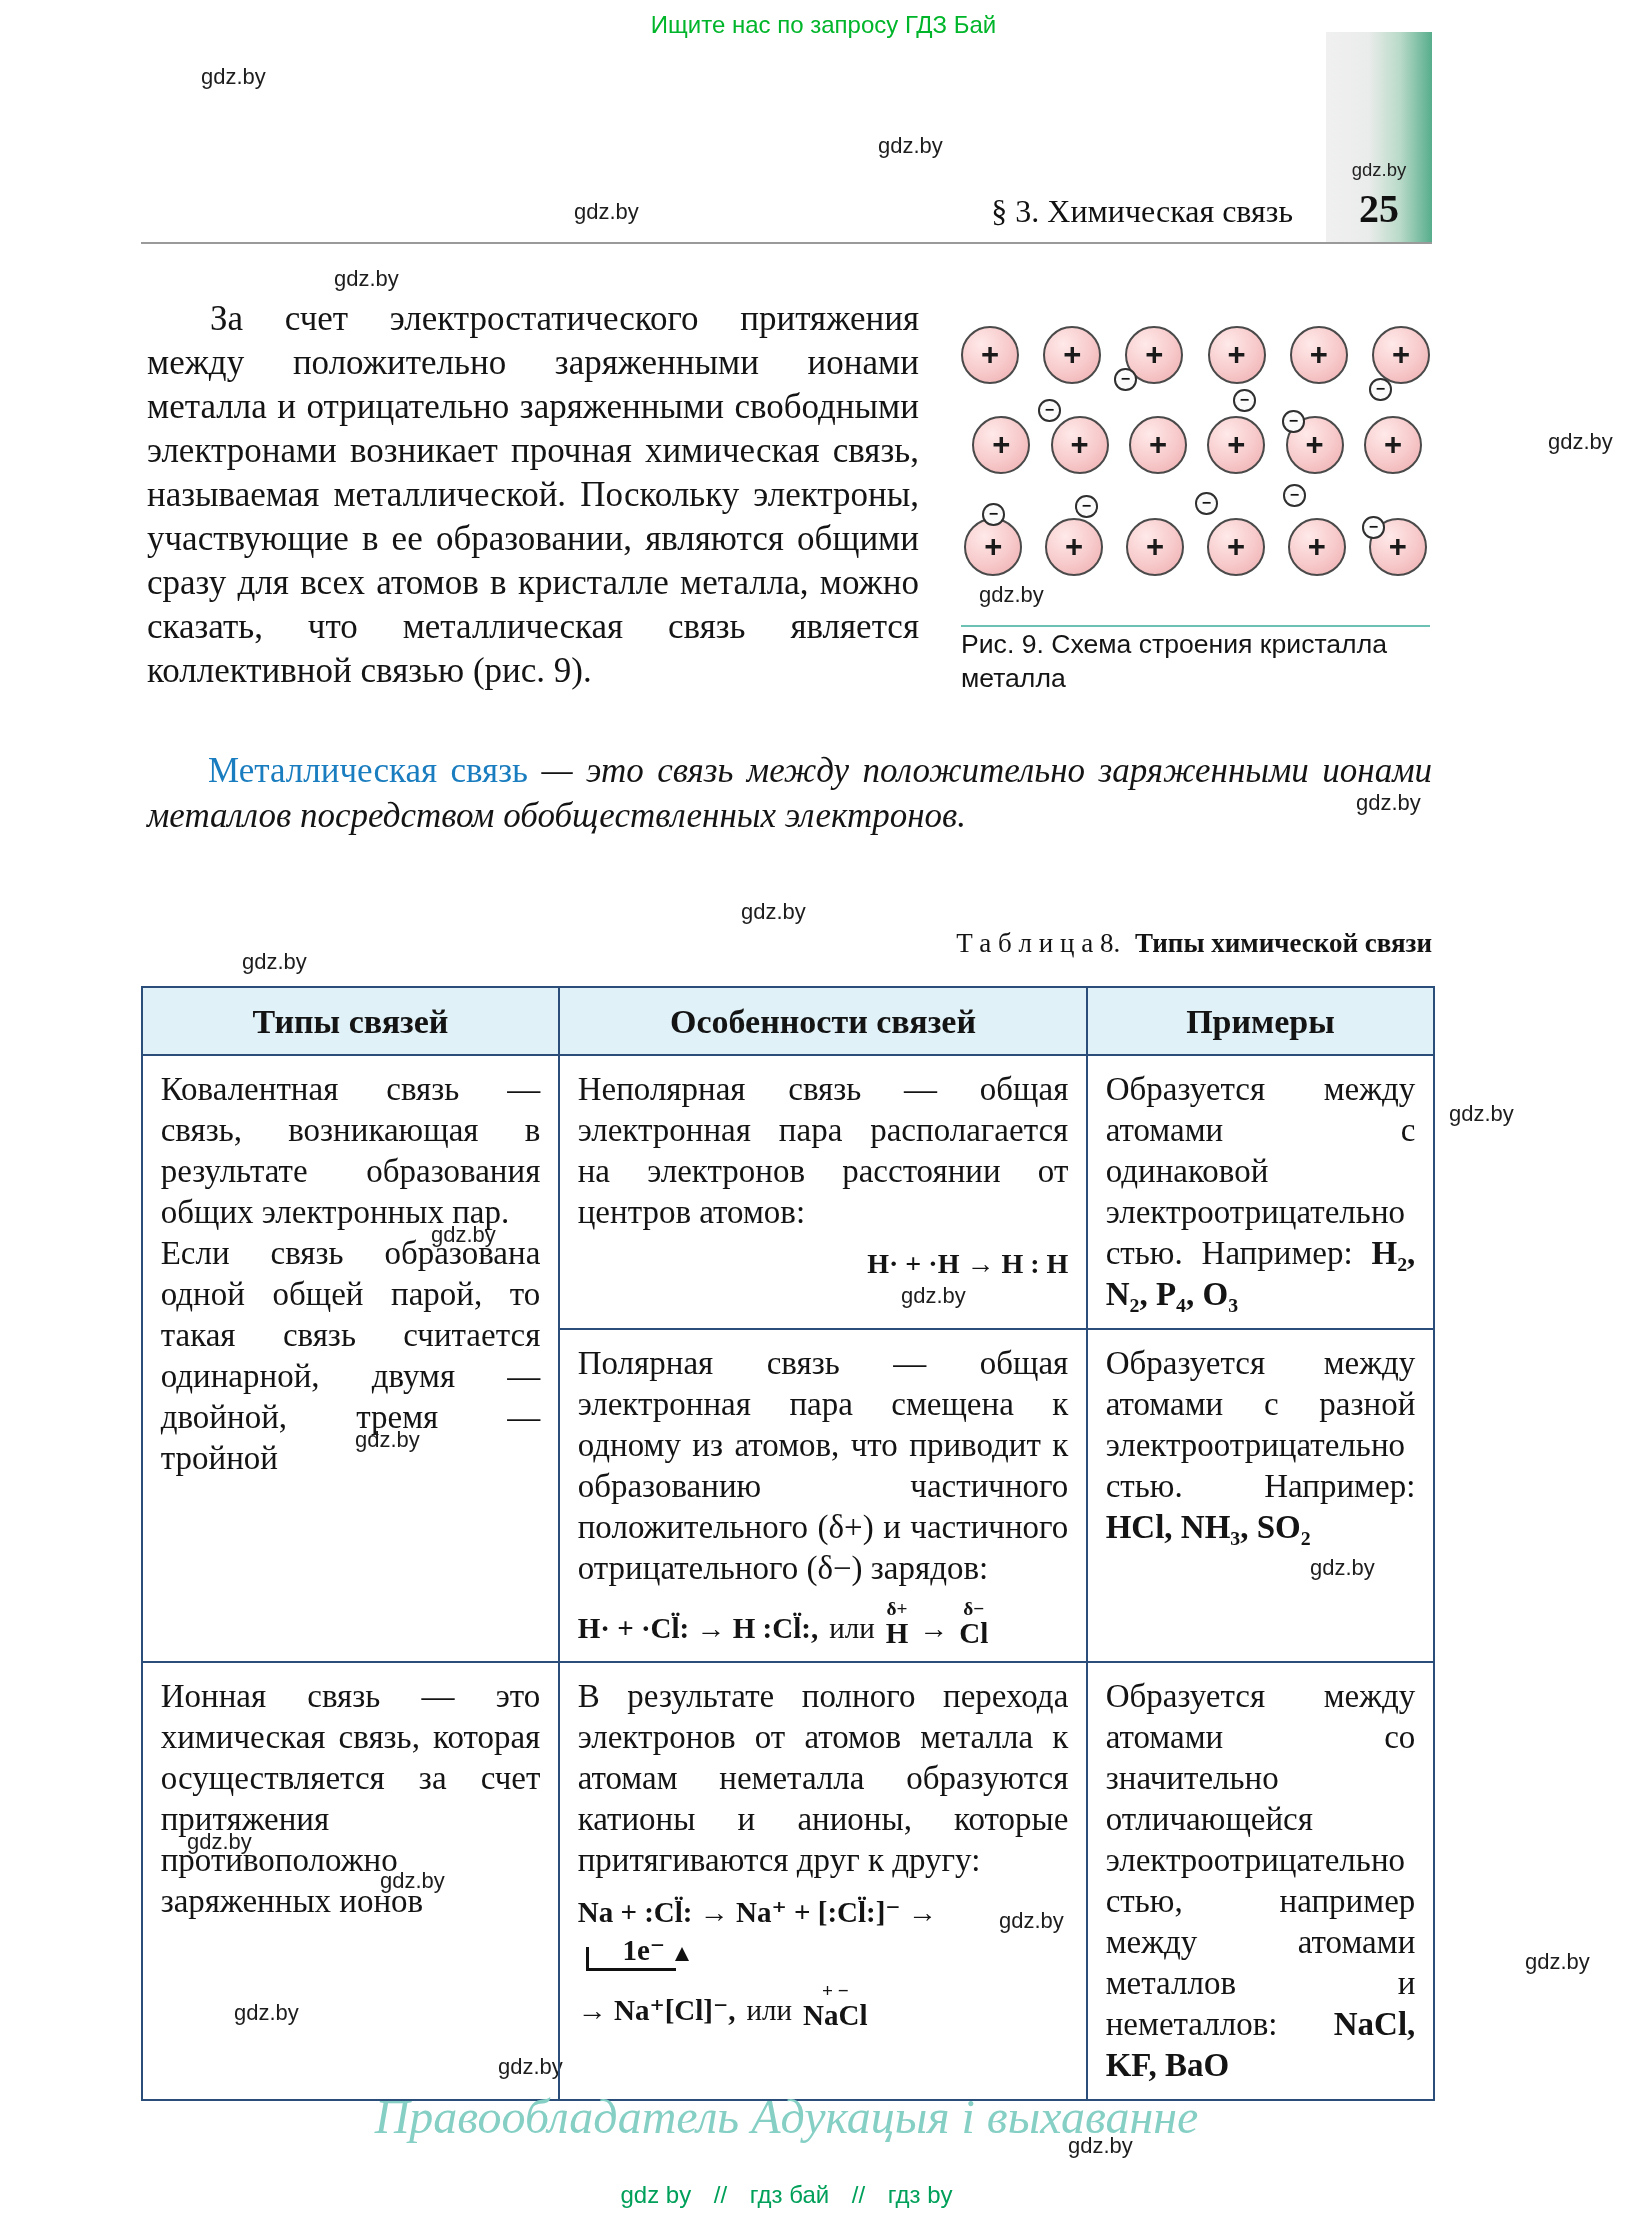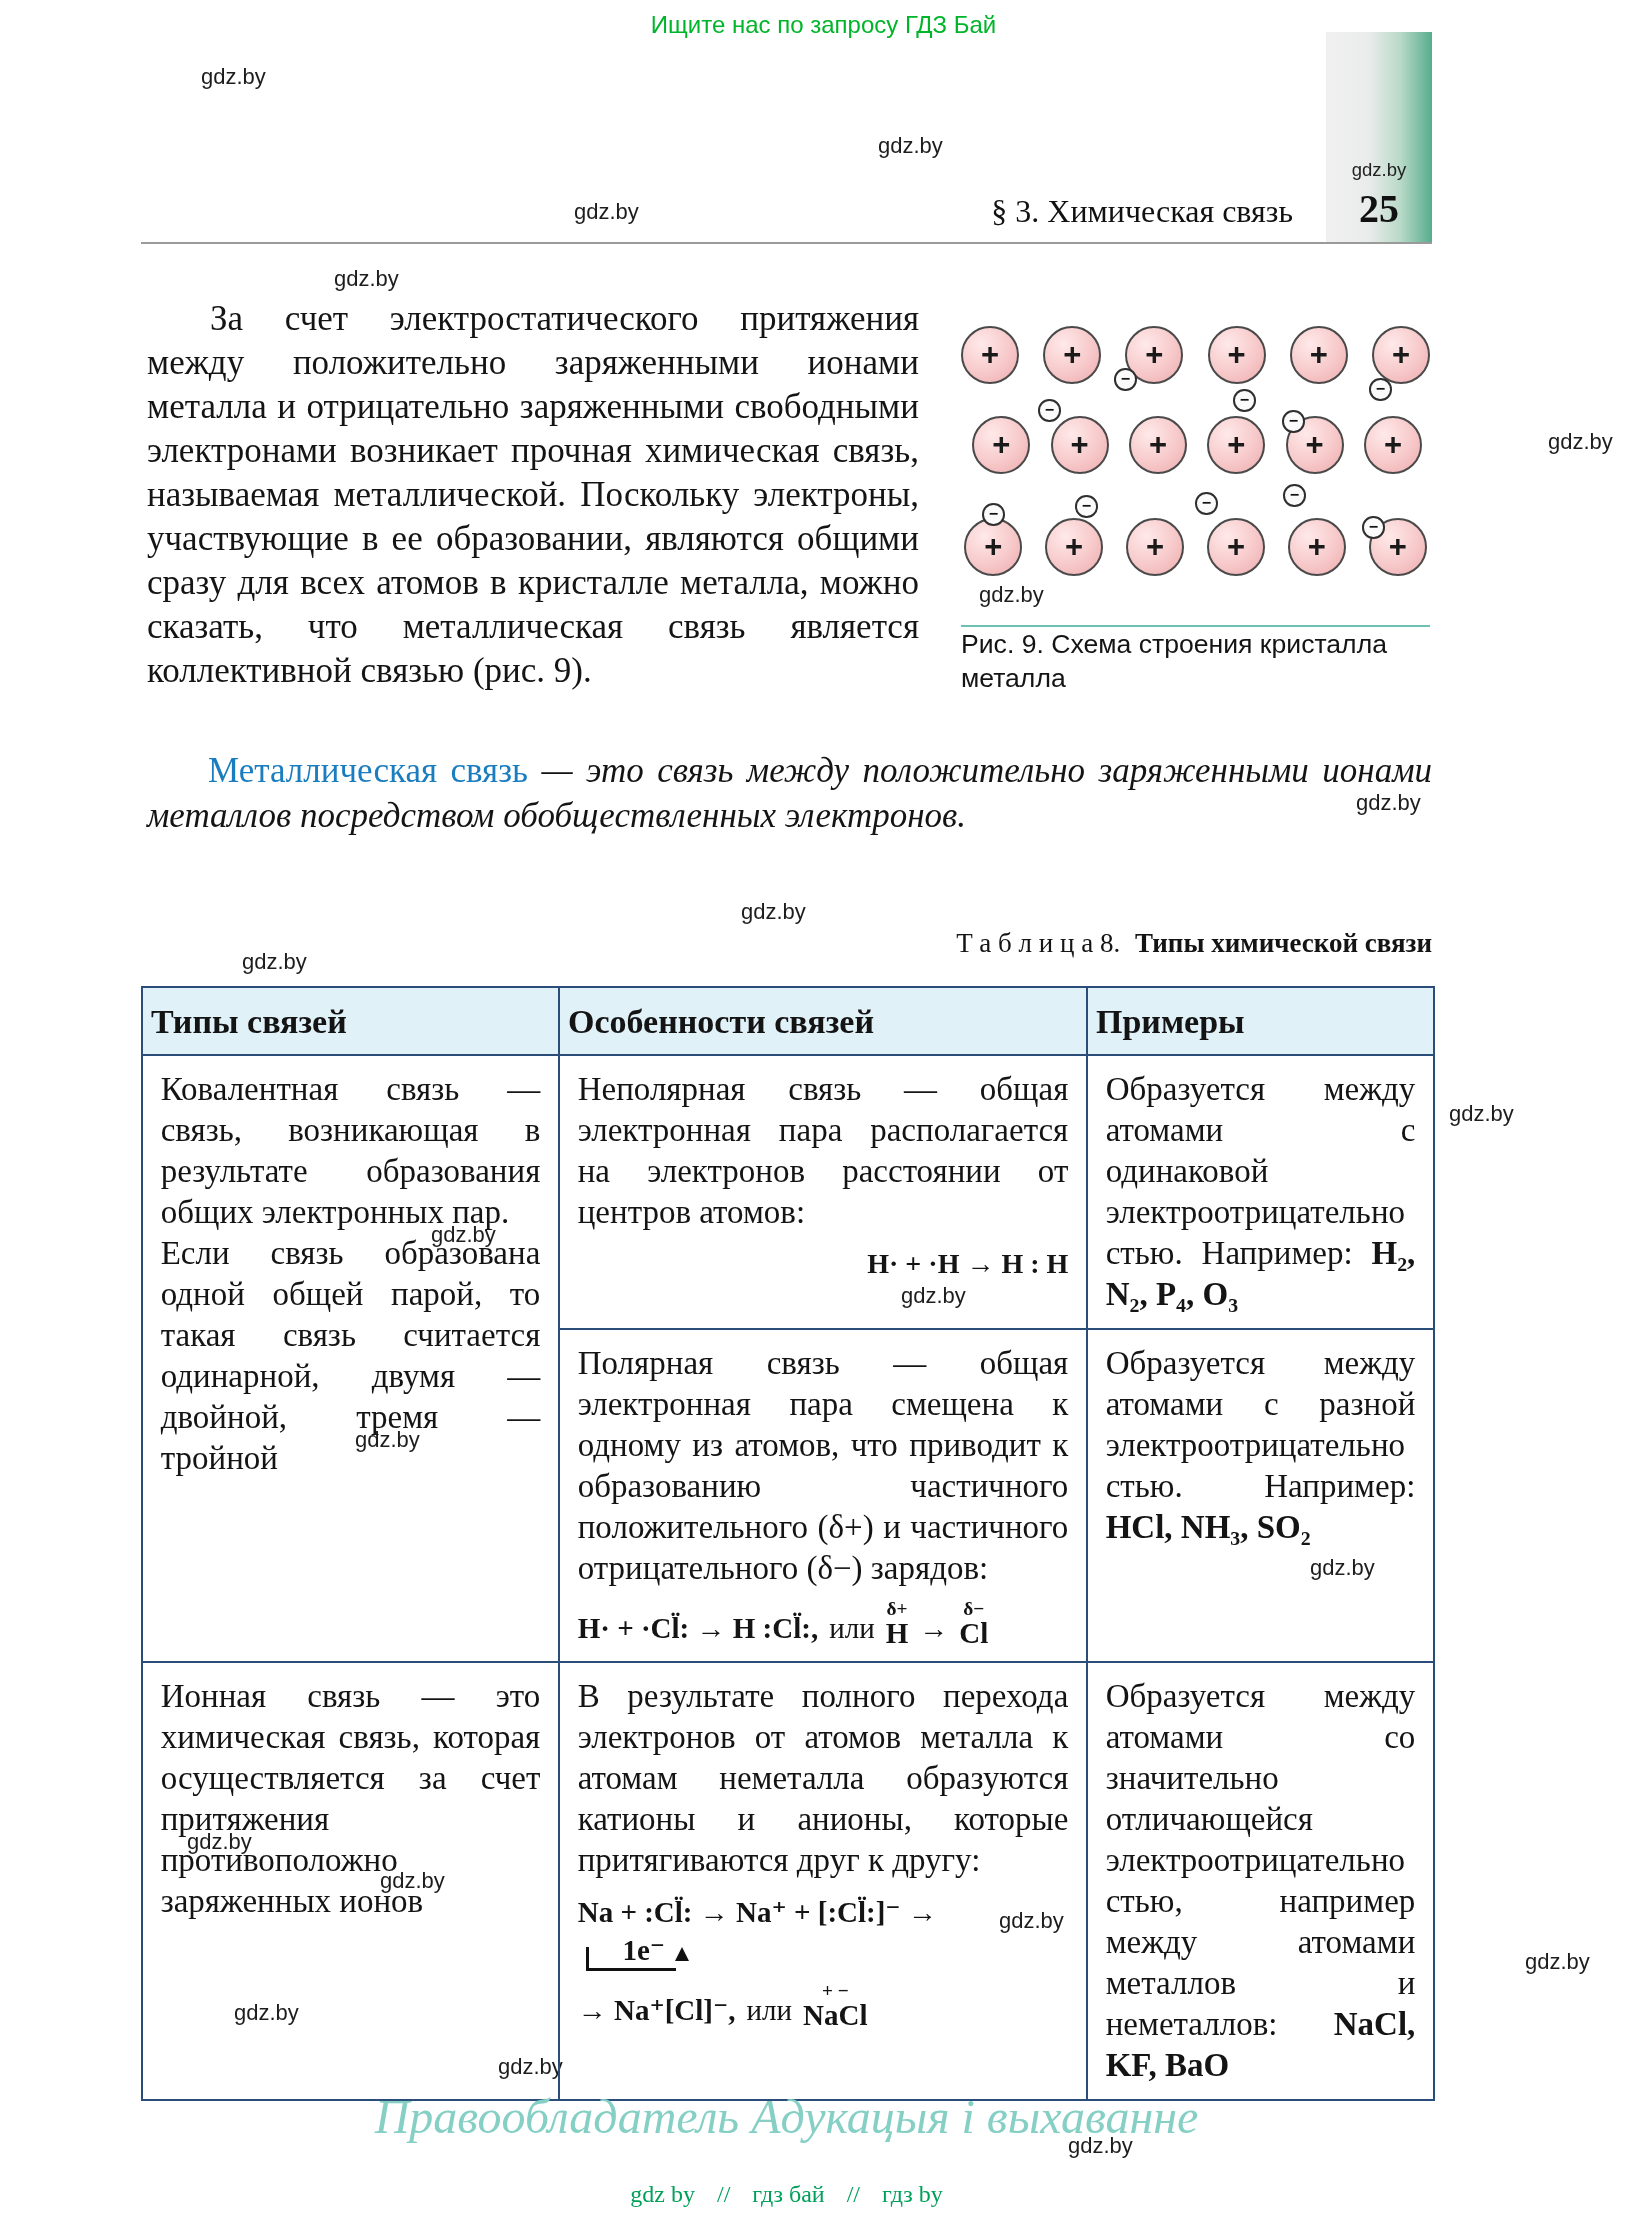--- a/index.html
+++ b/index.html
@@ -50,41 +50,41 @@
   .para2{position:absolute;left:147px;top:843px;width:1285px;font-size:35px;line-height:44px;
        text-align:justify;text-indent:61px}
 
   .table-caption{position:absolute;left:141px;top:928px;width:1291px;text-align:right;font-size:27px}
   .table-caption .cap-title{font-weight:bold;margin-left:8px}
 
   .bond-table{position:absolute;left:141px;top:986px;width:1291px;border-collapse:collapse;
        table-layout:fixed;font-size:33px;line-height:41px}
   .bond-table th,.bond-table td{border:2.4px solid #2a4d79;vertical-align:top;padding:13px 17.7px;
        text-align:justify;overflow-wrap:break-word;hyphens:auto}
-  .bond-table th{background:#e1f1f8;text-align:left;vertical-align:middle;font-weight:bold;font-size:34px;padding:8px}
+  .bond-table th{background:#e1f1f8;text-align:center;vertical-align:middle;font-weight:bold;font-size:34px;padding:8px}
   .r-head{height:68px}.r1a{height:235px}.r1b{height:322px}.r2{height:385px}
   .bond-table p{margin:0}
 
   .formula{font-weight:bold;font-size:28px;line-height:39px;margin-top:11.3px;text-indent:0;text-align:right}
   .f-left{text-align:left;font-size:29px}
   .f-flex{display:flex;align-items:flex-end;gap:11px;flex-wrap:wrap;text-align:left;font-size:29px}
   .plain{font-weight:normal}
   .overchar{display:inline-flex;flex-direction:column;align-items:center;line-height:1.05}
   .over-label{font-size:19.3px;line-height:17.7px;font-weight:bold}
 
   .elbow-row{display:flex;align-items:flex-end;margin:3.2px 0 4.8px 8px}
   .elbow{width:32px;height:24px;border-left:3.2px solid #111;border-bottom:3.2px solid #111}
   .e-label{font-weight:bold;font-size:29px;line-height:31px;border-bottom:3.2px solid #111;padding:0 11.3px 1.6px 4.8px}
   .arrowhead{width:0;height:0;border-left:7.3px solid transparent;border-right:7.3px solid transparent;
        border-bottom:14.5px solid #111;margin-bottom:9.7px;margin-left:-1.6px}
 
   .footer{position:absolute;left:141px;top:2089px;width:1291px;text-align:center;font-style:italic;
        font-size:48px;color:#85cfc5}
   .links{position:absolute;left:141px;top:2181px;width:1291px;text-align:center;font-size:24px;
-       font-family:Liberation Serif, serif;color:#00a05a}
+       font-family:Liberation Sans, sans-serif;color:#00a05a}
   .links span{margin:0 8px}
   .links .link{cursor:pointer}
 </style>
 </head>
 <body>
 
 <div class="page">
 
   <div class="banner">Ищите нас по запросу ГДЗ Бай</div>
 

